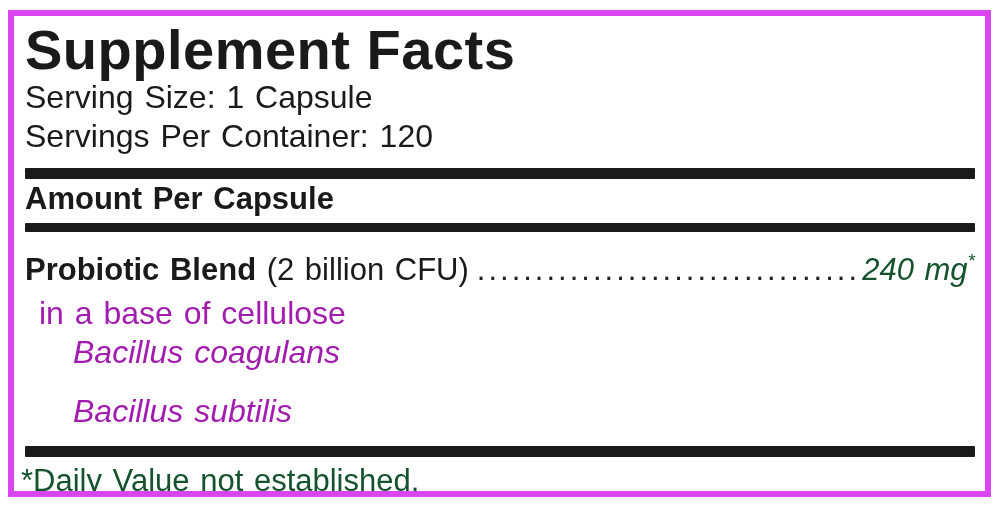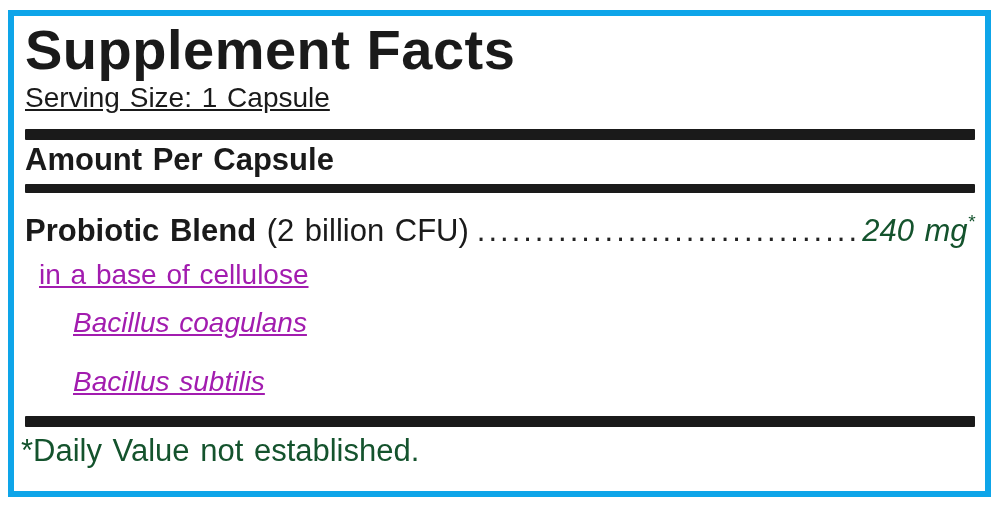--- a/index.html
+++ b/index.html
@@ -19,41 +19,40 @@
     height: 514px;
     background: #ffffff;
   }
 
   .panel {
     position: absolute;
     left: 8px;
     top: 10px;
     width: 983px;
     height: 487px;
-    border: 6px solid #0ea5e9;
+    border: 6px solid #d946ef;
     background: #ffffff;
     padding: 4px 10px 0 11px;
     overflow: hidden;
   }
 
   .title {
     font-size: 56px;
     font-weight: bold;
     line-height: 56px;
     letter-spacing: 0.5px;
     margin-top: 2px;
     white-space: nowrap;
   }
 
   .body-line {
-    font-size: 28px;
+    font-size: 32px;
     line-height: 39px;
     word-spacing: 2px;
     white-space: nowrap;
-    text-decoration: underline;
   }
 
   .bold { font-weight: bold; }
   .italic { font-style: italic; }
 
   .thick-bar {
     height: 11px;
     background: #1a1a1a;
     border-radius: 1px;
   }
@@ -89,21 +88,21 @@
   }
   .ingredient-amount { flex: 0 0 auto; white-space: nowrap; color: #14532d; font-style: italic; }
   .dv-sup {
     font-size: 19px;
     vertical-align: 13px;
     letter-spacing: 0;
   }
 
   .sub-line { color: #a21caf; }
   .sub-line.indent-1 { margin-top: 4px; padding-left: 14px; }
-  .sub-line.indent-2a { margin-top: 9px; padding-left: 48px; }
+  .sub-line.indent-2a { padding-left: 48px; }
   .sub-line.indent-2b { margin-top: 20px; padding-left: 48px; }
 
   .footnote {
     margin-top: 4px;
     font-size: 31px;
     line-height: 40px;
     word-spacing: 2px;
     margin-left: -4px;
     color: #14532d;
   }
@@ -111,20 +110,21 @@
 </head>
 <body>
 
 <div class="stage">
   <div class="panel">
 
     <div class="title">Supplement Facts</div>
 
     <div class="body-line">Serving Size: 1 Capsule</div>
 
+    <div class="body-line">Servings Per Container: 120</div>
 
     <div class="thick-bar bar-1"></div>
 
     <div class="amount-header">Amount Per Capsule</div>
 
     <div class="thick-bar bar-2"></div>
 
     <div class="ingredient-row">
       <span class="ingredient-left"><span class="bold">Probiotic Blend</span><span> (2 billion CFU)</span></span>
       <span class="leader-dots">..................................... ..................................................</span>

